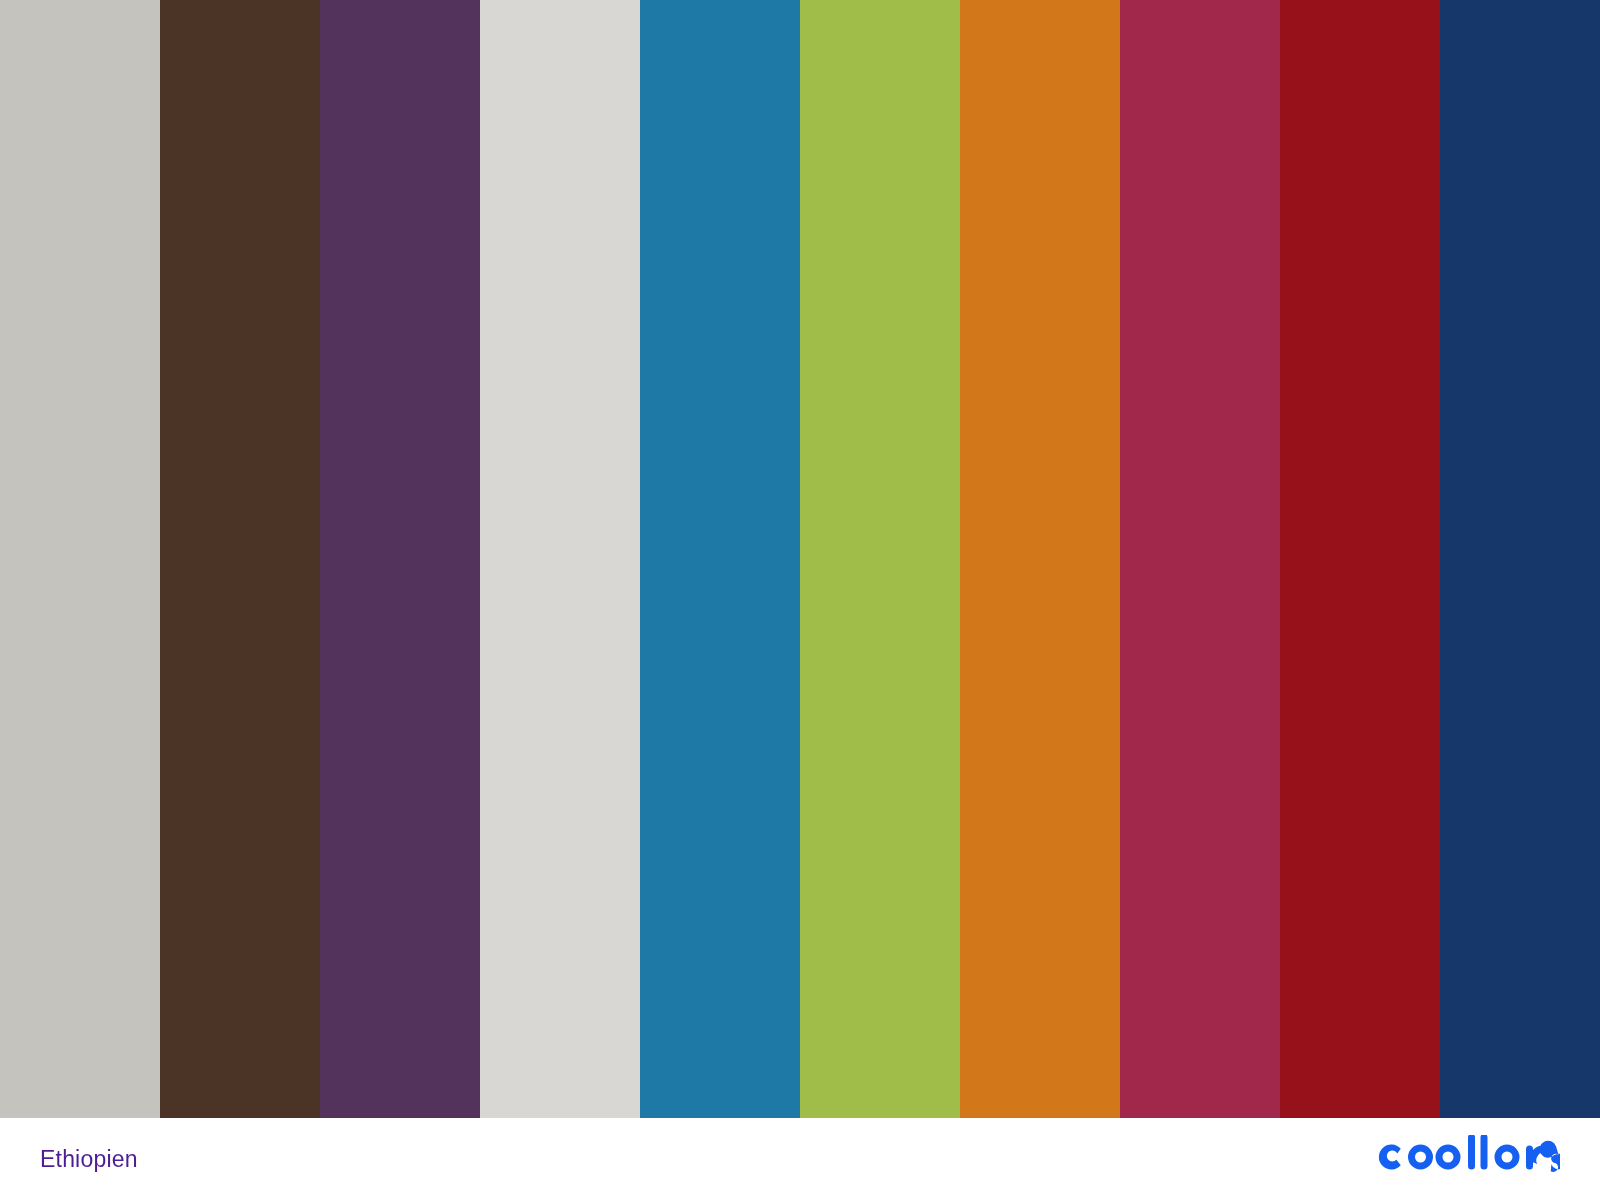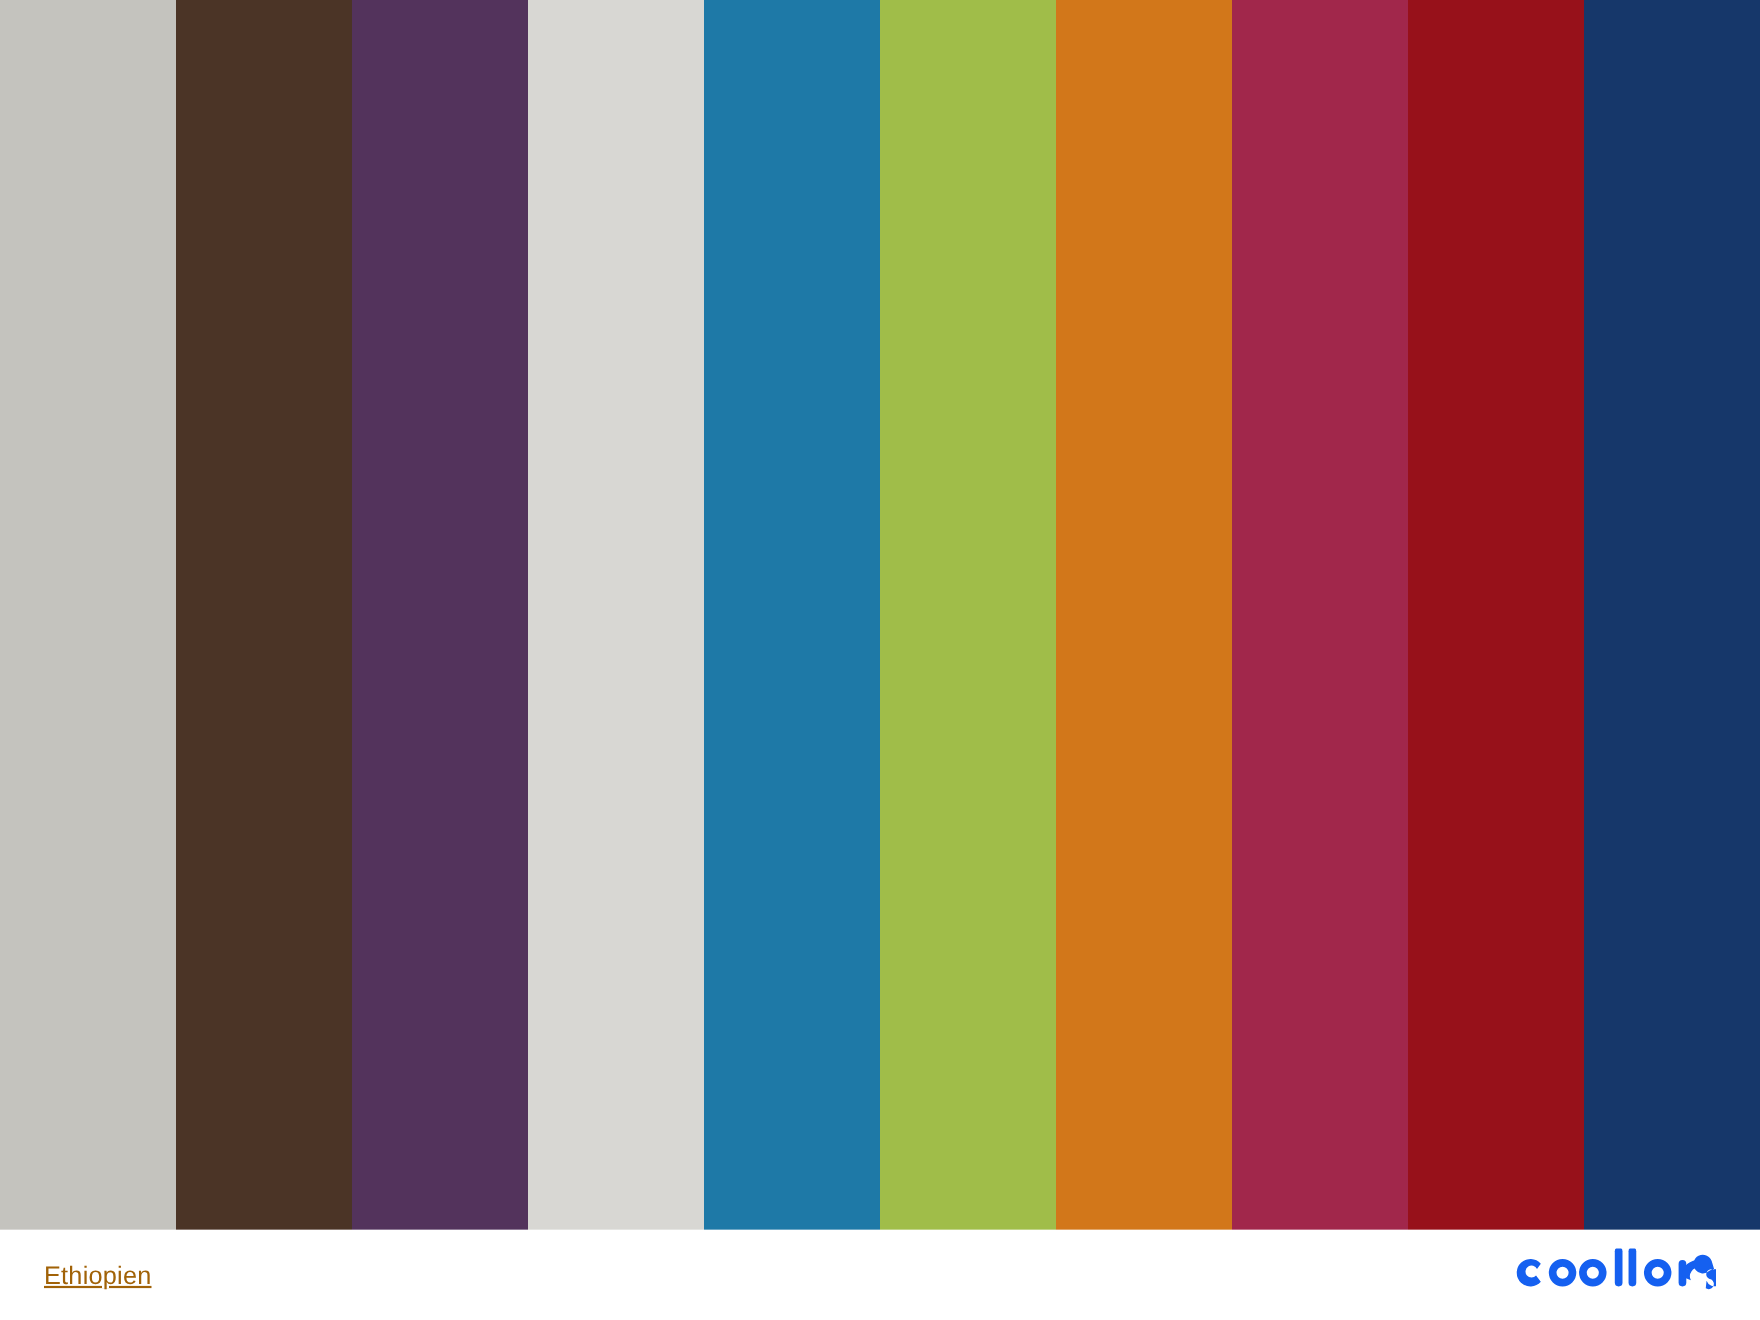--- a/index.html
+++ b/index.html
@@ -80,21 +80,21 @@
       <div class="swatch" style="background: rgb(216, 215, 211);"></div>
       <div class="swatch" style="background: rgb(30, 121, 167);"></div>
       <div class="swatch" style="background: rgb(160, 189, 73);"></div>
       <div class="swatch" style="background: rgb(210, 119, 26);"></div>
       <div class="swatch" style="background: rgb(161, 39, 75);"></div>
       <div class="swatch" style="background: rgb(151, 17, 26);"></div>
       <div class="swatch" style="background: rgb(22, 55, 106);"></div>
     </div>
 
   <div id="footer-bar" style="background: rgb(255, 255, 255);">
-    <div id="palette-name" style="color: #a16207; text-decoration: underline;">Ethiopien</div>
+    <div id="palette-name" style="color: #4c1d95;">Ethiopien</div>
 
     <div id="coolors-logo">
       <svg width="182" height="48" viewBox="0 0 364 96">
         <g id="logo-glyphs" fill="#1560F0">
             <path d="M 45.5 27.5 A 25 25 0 1 0 45.5 60.5 l -8.68 -11.200000000000001 A 11 11 0 1 1 38.58 37.18 Z"></path>
             <path d="M 60 44 a 25 25 0 1 0 50 0 a 25 25 0 1 0 -50 0 Z M 74 44 a 11 11 0 1 1 22 0 a 11 11 0 1 1 -22 0 Z" fill-rule="evenodd"></path>
             <path d="M 115 44 a 25 25 0 1 0 50 0 a 25 25 0 1 0 -50 0 Z M 129 44 a 11 11 0 1 1 22 0 a 11 11 0 1 1 -22 0 Z" fill-rule="evenodd"></path>
             <rect x="180" y="-2" width="14" height="71" rx="7"></rect>
             <rect x="205" y="-2" width="14" height="71" rx="7"></rect>
             <path d="M 233 44 a 25 25 0 1 0 50 0 a 25 25 0 1 0 -50 0 Z M 247 44 a 11 11 0 1 1 22 0 a 11 11 0 1 1 -22 0 Z" fill-rule="evenodd"></path>

